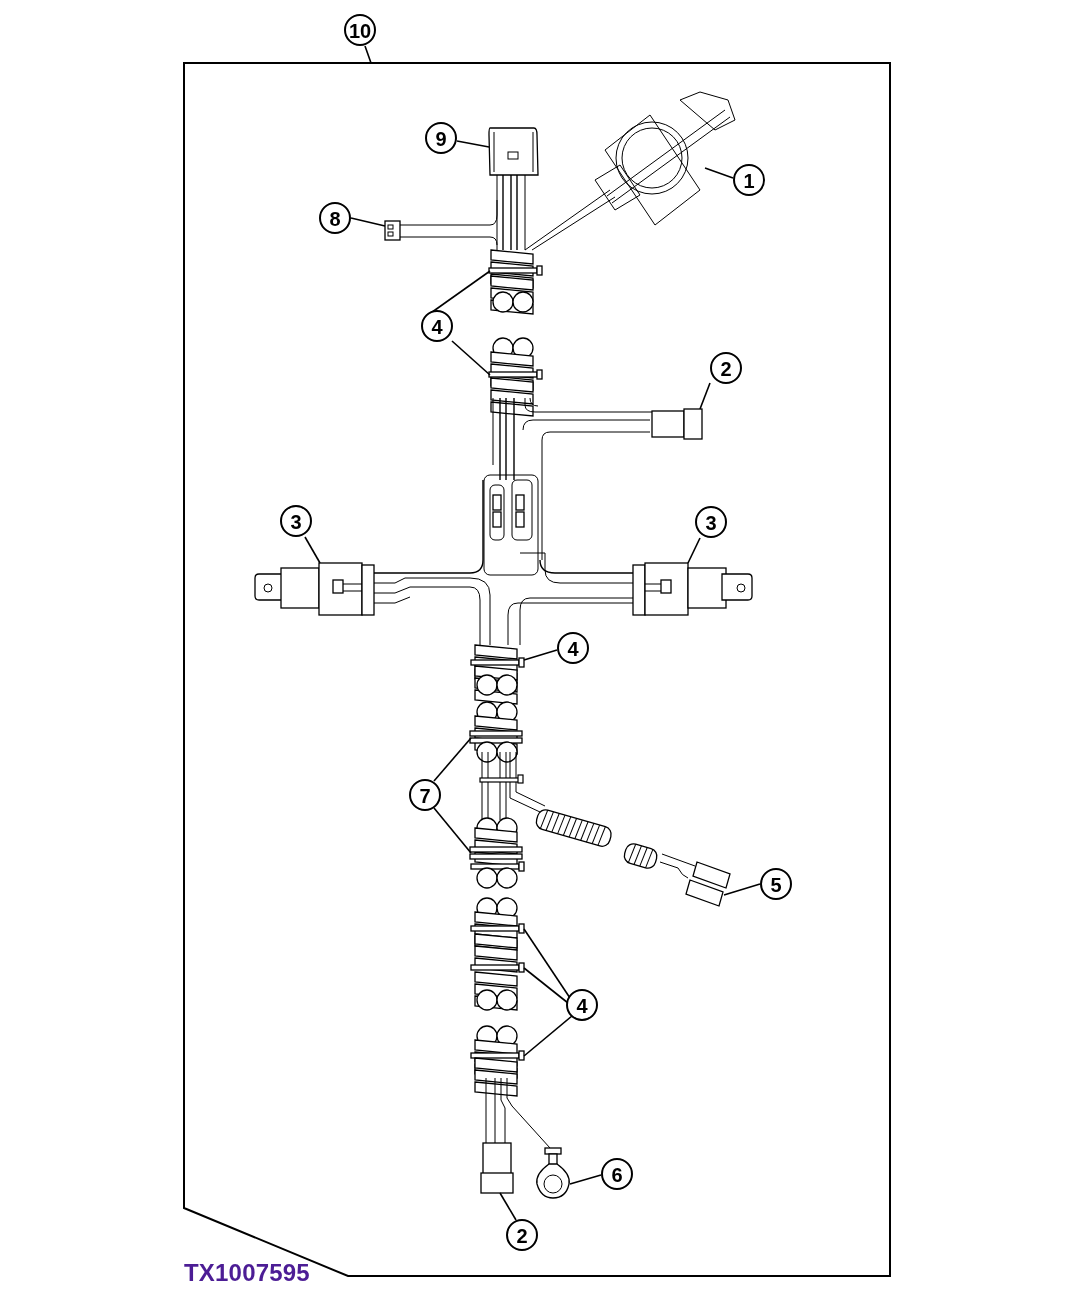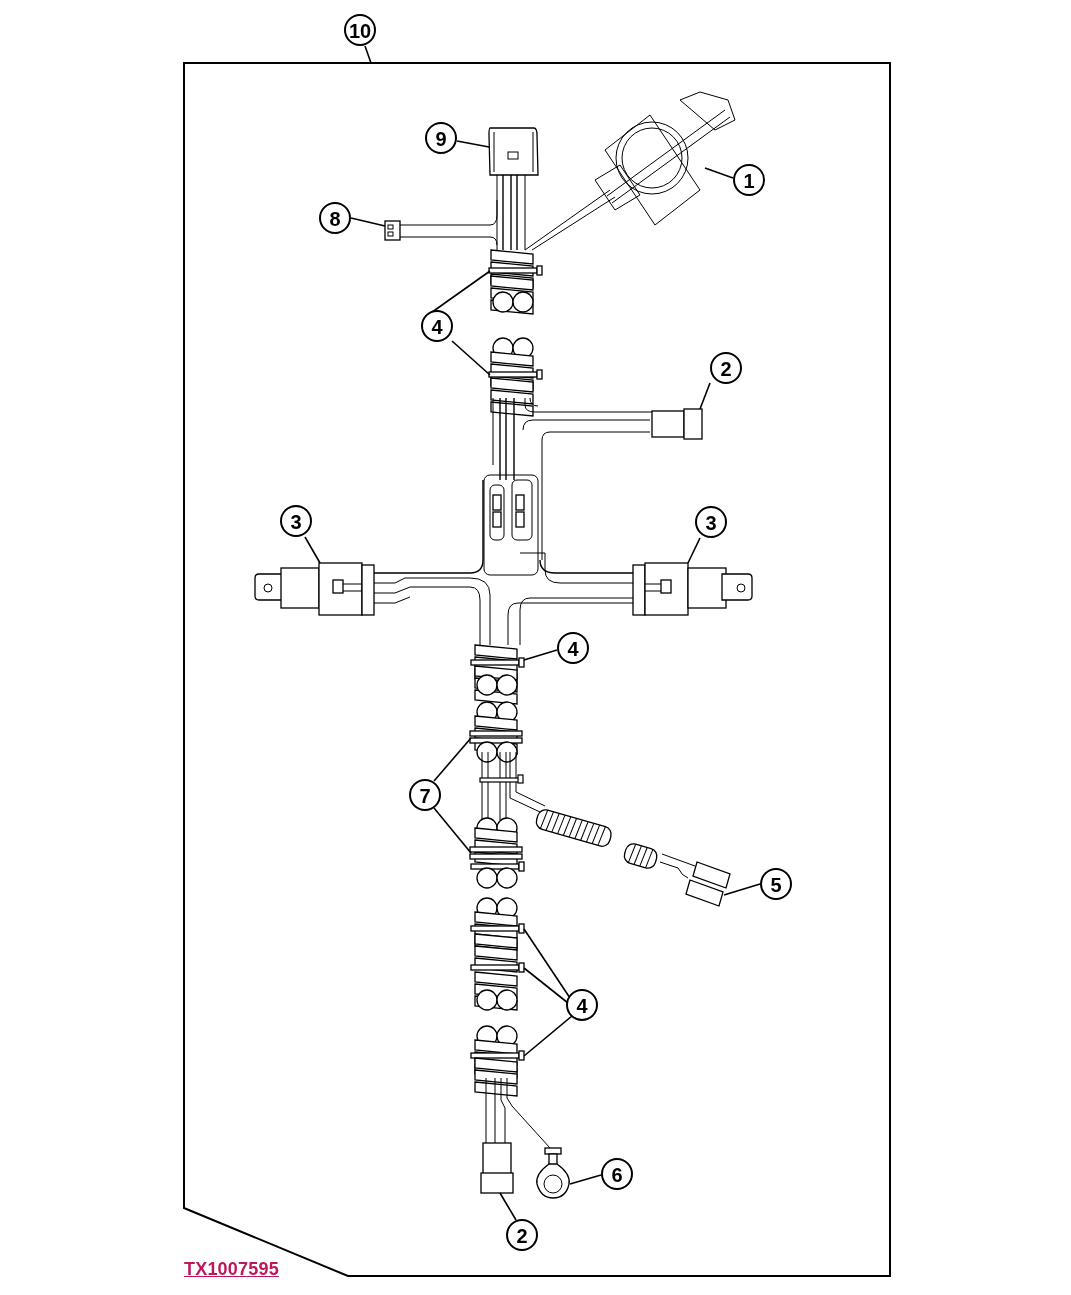--- a/index.html
+++ b/index.html
@@ -1,19 +1,19 @@
 <!DOCTYPE html>
 <html><head>
 <meta charset="utf-8">
 <style>
   html, body { margin: 0; padding: 0; background: #ffffff; }
   body { width: 1071px; height: 1295px; position: relative; overflow: hidden; font-family: "Liberation Sans", sans-serif; }
   #diagram { position: absolute; left: 0; top: 0; width: 1071px; height: 1295px; }
   .callout-text { font-family: "Liberation Sans", sans-serif; font-weight: bold; font-size: 20px; fill: #000; text-anchor: middle; dominant-baseline: central; }
-  .fig-id { position: absolute; left: 184px; top: 1259px; font-family: "Liberation Sans", sans-serif; font-weight: bold; font-size: 18px; color: #be185d; letter-spacing: 0.2px; text-decoration: underline; }
+  .fig-id { position: absolute; left: 184px; top: 1259px; font-family: "Liberation Sans", sans-serif; font-weight: bold; font-size: 24px; color: #4c1d95; letter-spacing: 0.2px; }
   .ln { stroke: #000; fill: none; stroke-width: 1.4; }
   .thin { stroke: #000; fill: none; stroke-width: 1; }
   .wfill { stroke: #000; fill: #fff; stroke-width: 1.3; }
   .lead { stroke: #000; stroke-width: 1.6; fill: none; }
   .bubble { stroke: #000; stroke-width: 2; fill: #fff; }
 </style>
 </head>
 <body>
 
 <svg id="diagram" viewBox="0 0 1071 1295" xmlns="http://www.w3.org/2000/svg">

